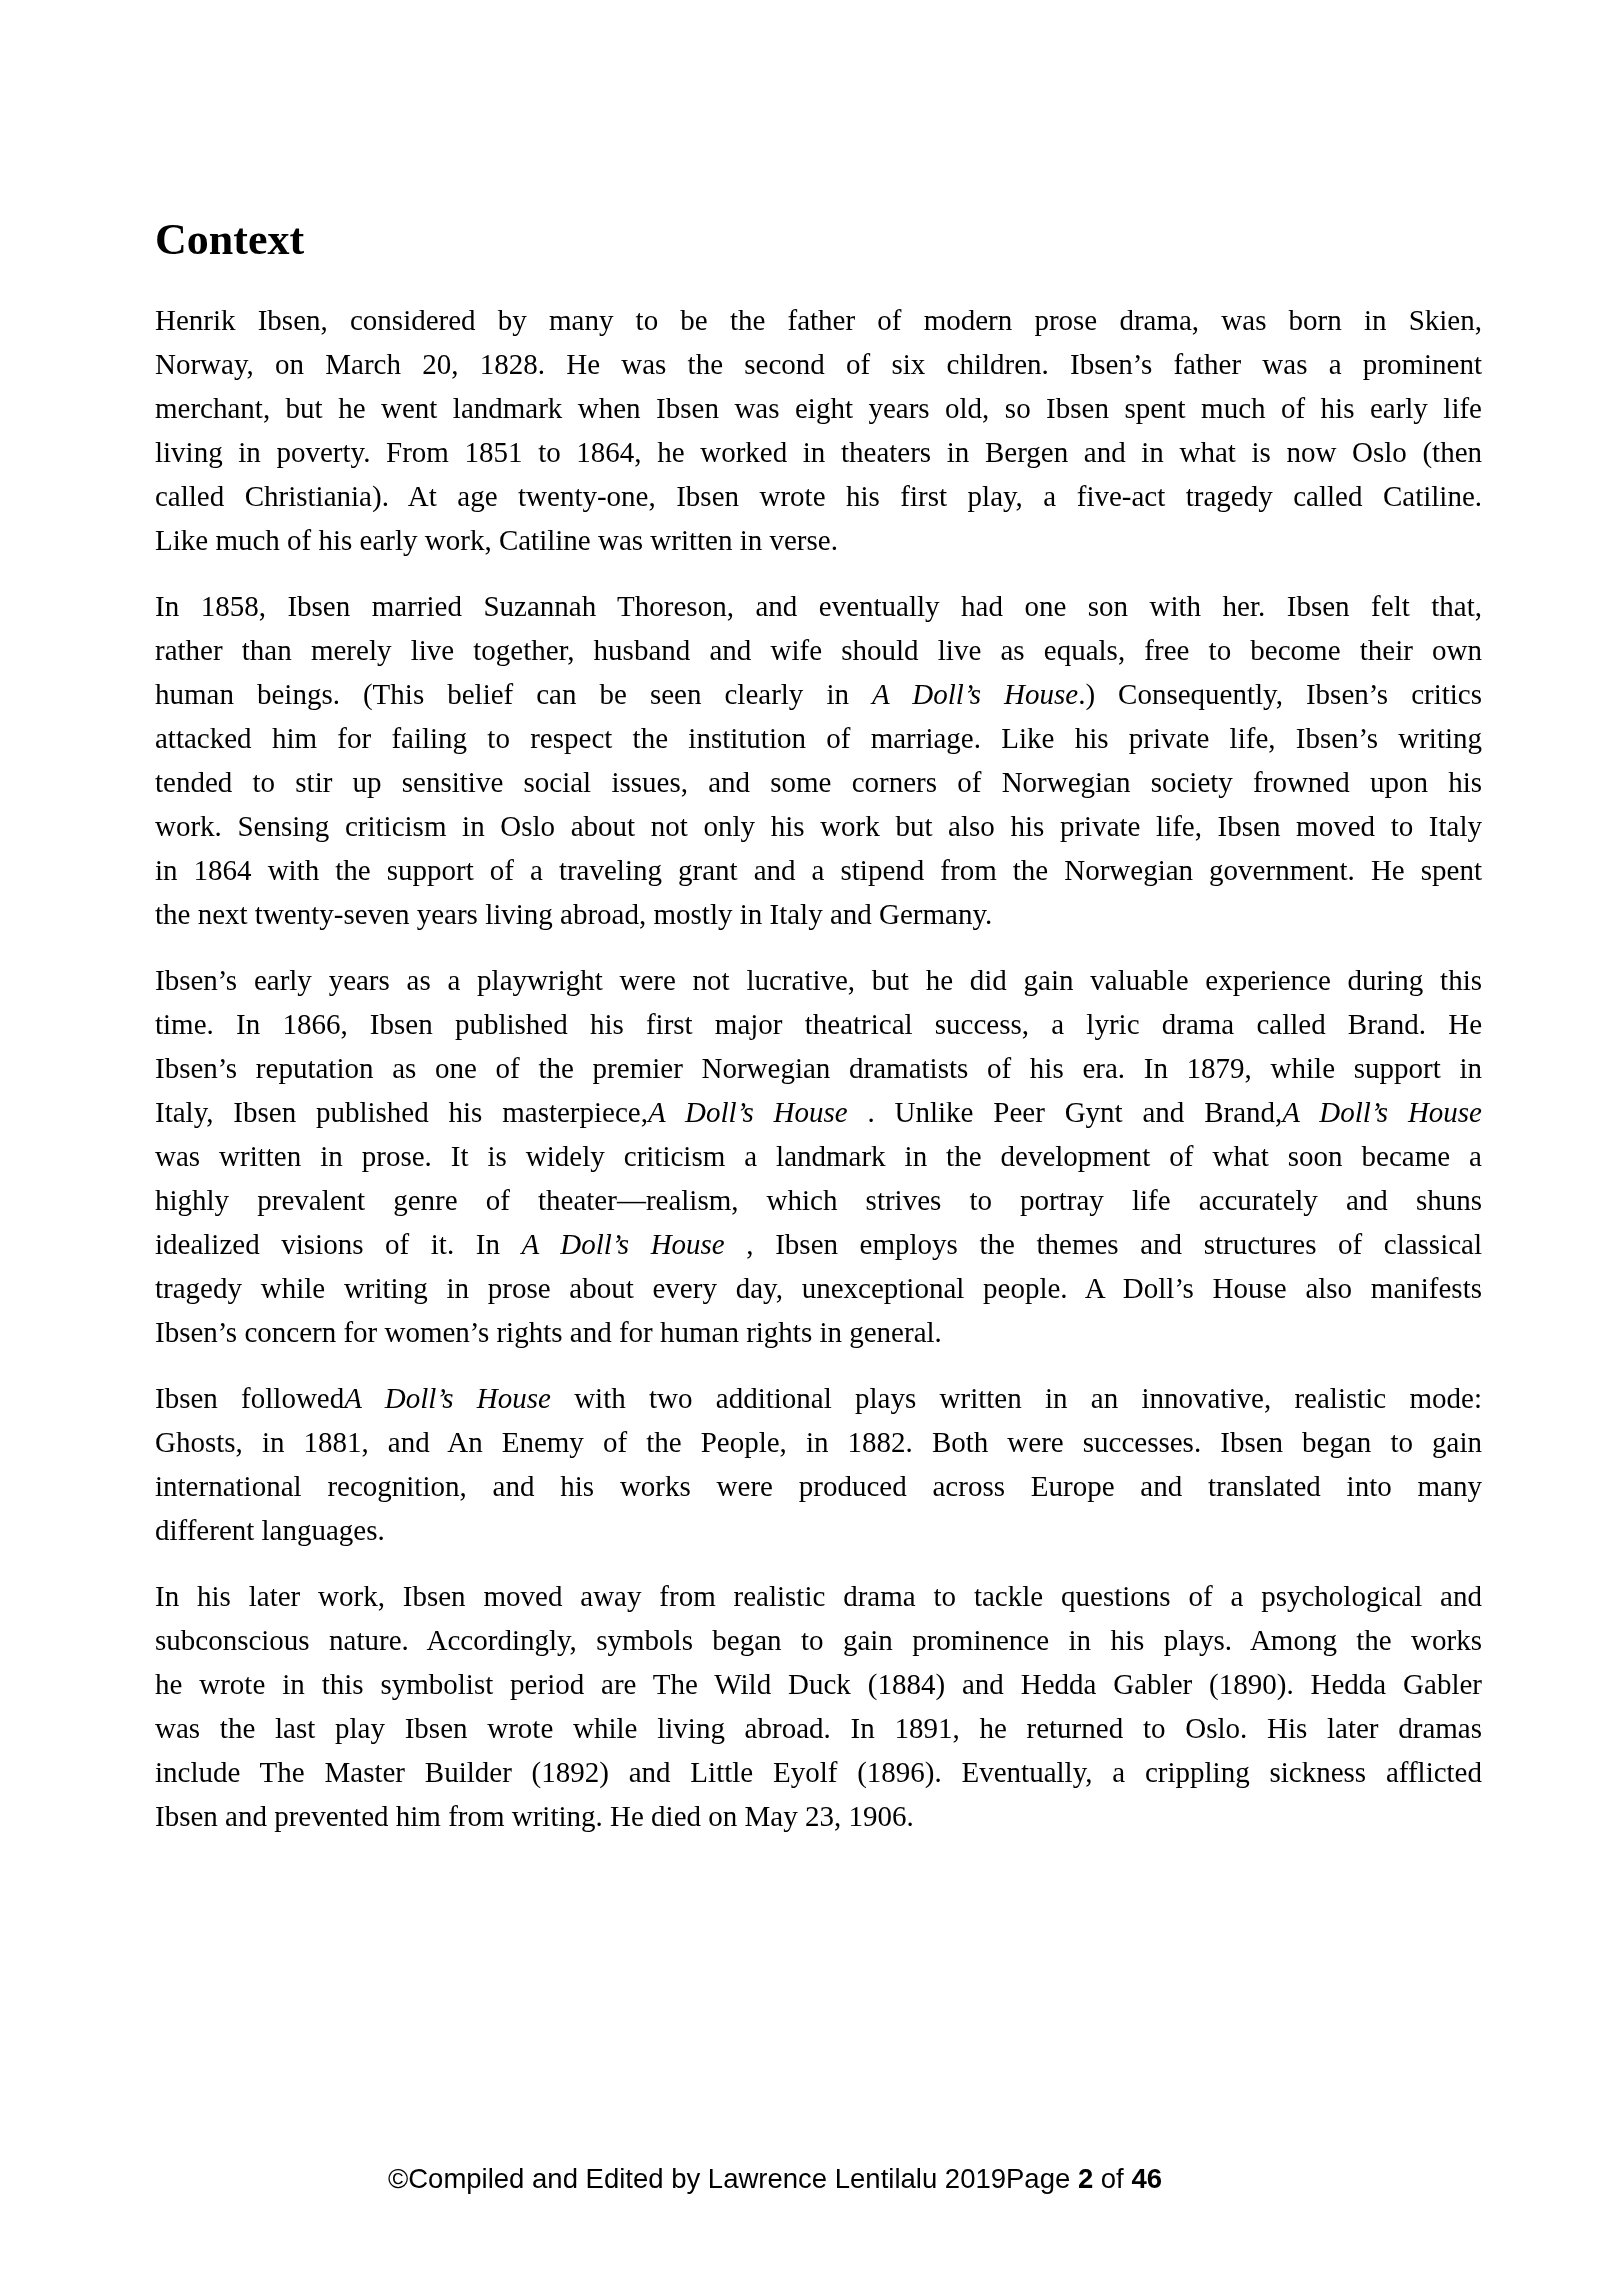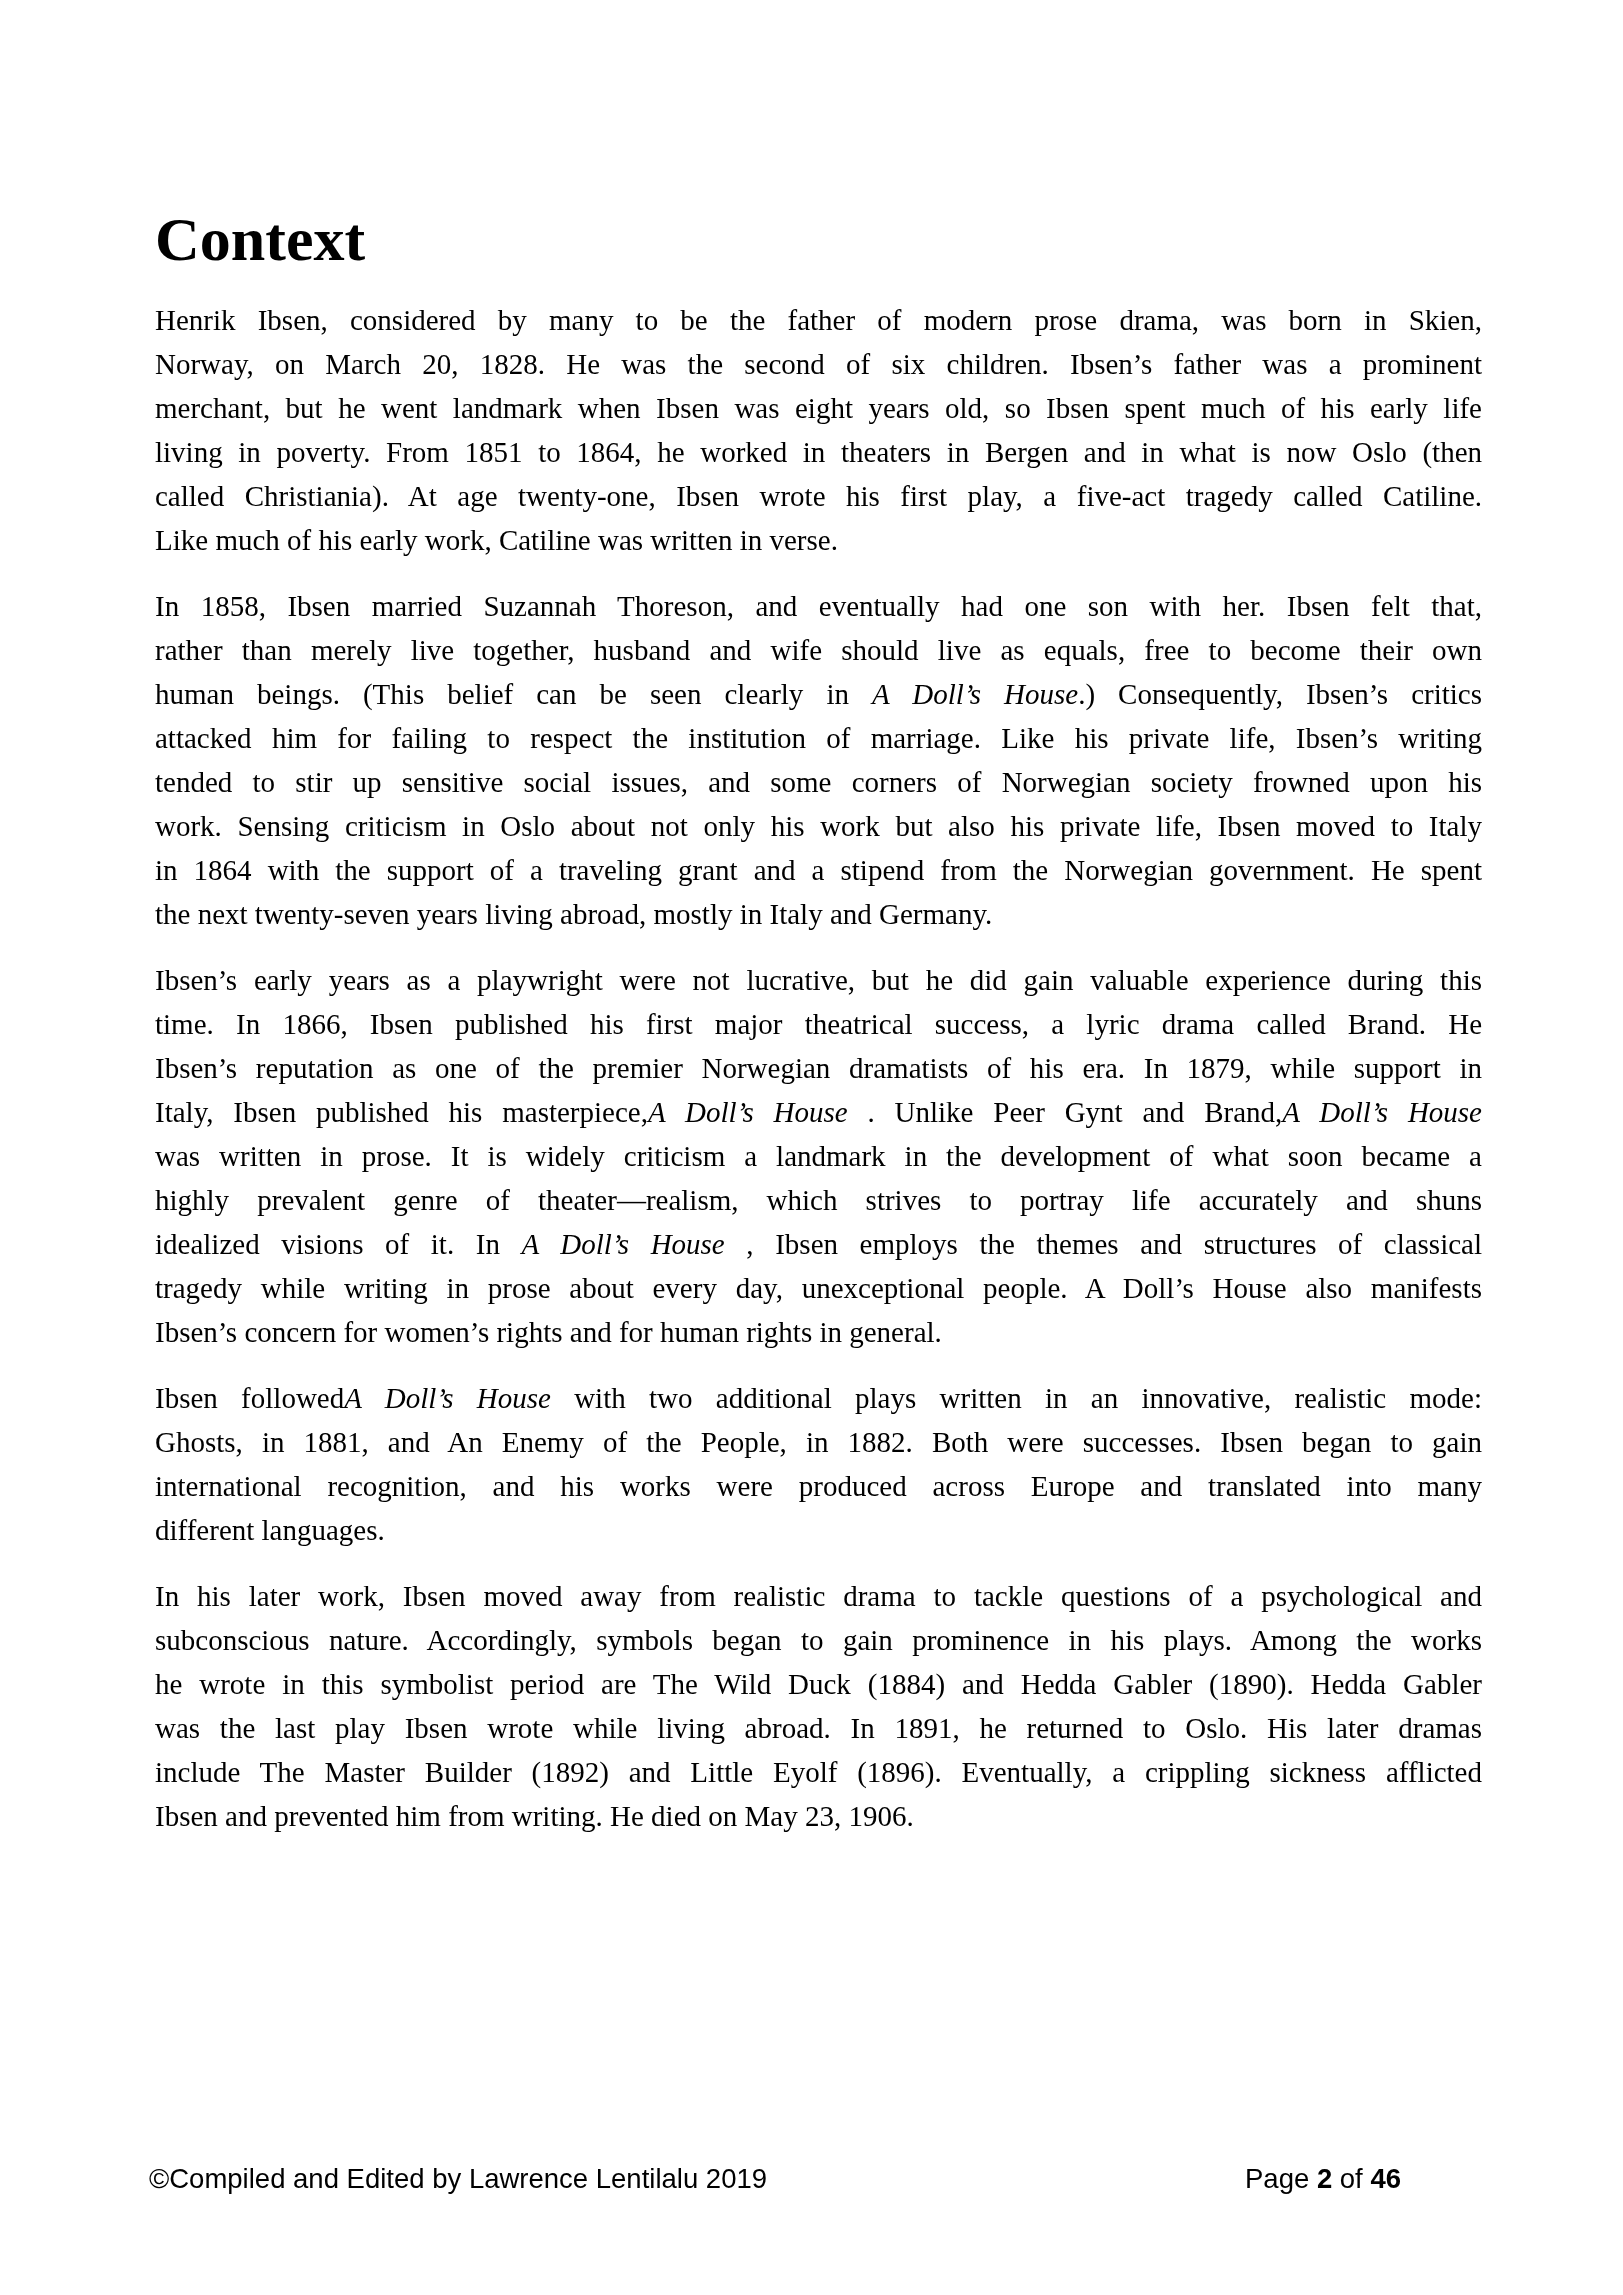--- a/index.html
+++ b/index.html
@@ -14,21 +14,21 @@
     background: #ffffff;
     color: #000000;
     font-family: "Liberation Serif", serif;
     overflow: hidden;
   }
   .title {
     position: absolute;
     left: 155px;
     top: 216px;
     margin: 0;
-    font-size: 62px;
+    font-size: 44px;
     line-height: 47px;
     font-weight: bold;
     font-family: "Liberation Serif", serif;
   }
   .doc-body {
     position: absolute;
     left: 155px;
     top: 282px;
     width: 1327px;
   }
@@ -47,21 +47,21 @@
   }
   .it {
     font-style: italic;
   }
   .footer {
     position: absolute;
     left: 149px;
     right: 222px;
     top: 2163px;
     display: flex;
-    justify-content: space-between;
+    justify-content: center;
     align-items: baseline;
     font-family: "Liberation Sans", sans-serif;
     font-size: 27.5px;
     line-height: 31px;
     color: #000000;
   }
   .footer b {
     font-weight: bold;
   }
 </style>

